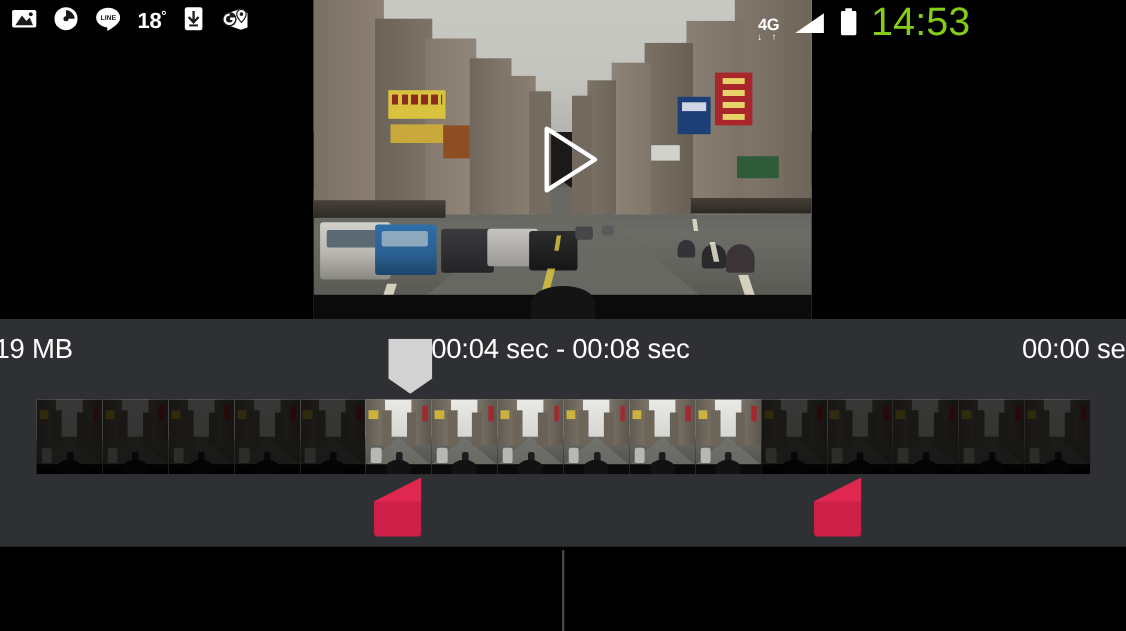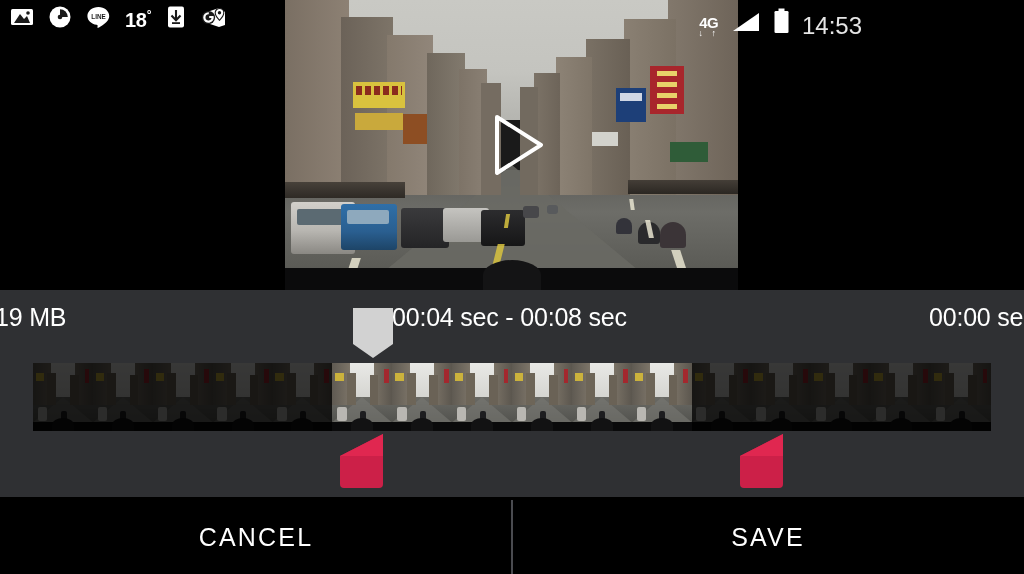--- a/index.html
+++ b/index.html
@@ -19,20 +19,21 @@
     overflow: hidden;
   }
 
   
   #status-bar {
     position: absolute;
     left: 0; top: 0;
     width: 876px; height: 38px;
     z-index: 40;
     pointer-events: none;
+    padding-left: 20px;
   }
   .status-left {
     position: absolute;
     left: 10px; top: 0;
     height: 38px;
     display: flex;
     align-items: center;
     gap: 14px;
   }
   .status-right {
@@ -65,22 +66,22 @@
     font-weight: bold;
     letter-spacing: -0.5px;
   }
   .status-4g .arrows {
     color: #fff;
     font-size: 9px;
     letter-spacing: 3px;
     margin-top: -1px;
   }
   .status-clock {
-    color: #e5e5e5;
-    font-size: 24px;
+    color: #84cc16;
+    font-size: 36px;
     font-weight: normal;
     letter-spacing: 0px;
     line-height: 1;
   }
 
   
   #video-preview {
     position: absolute;
     left: 285px; top: 0;
     width: 453px; height: 290px;
@@ -793,19 +794,15 @@
 
     <div class="trim-handle" id="trim-end">
       <svg width="43" height="54" viewBox="0 0 43 54">
         <path d="M43 0 L43 50 Q43 54 39 54 L4 54 Q0 54 0 50 L0 22 Z" fill="#cc2048"></path>
         <path d="M43 0 L43 22 L0 22 Z" fill="#e02750"></path>
       </svg>
     </div>
 
   </div>
 
-  <div id="button-bar">
-    <button class="action-btn">CANCEL</button>
-    <button class="action-btn">SAVE</button>
-  </div>
   <div id="btn-divider"></div>
 
 </div>
 
 </body></html>

